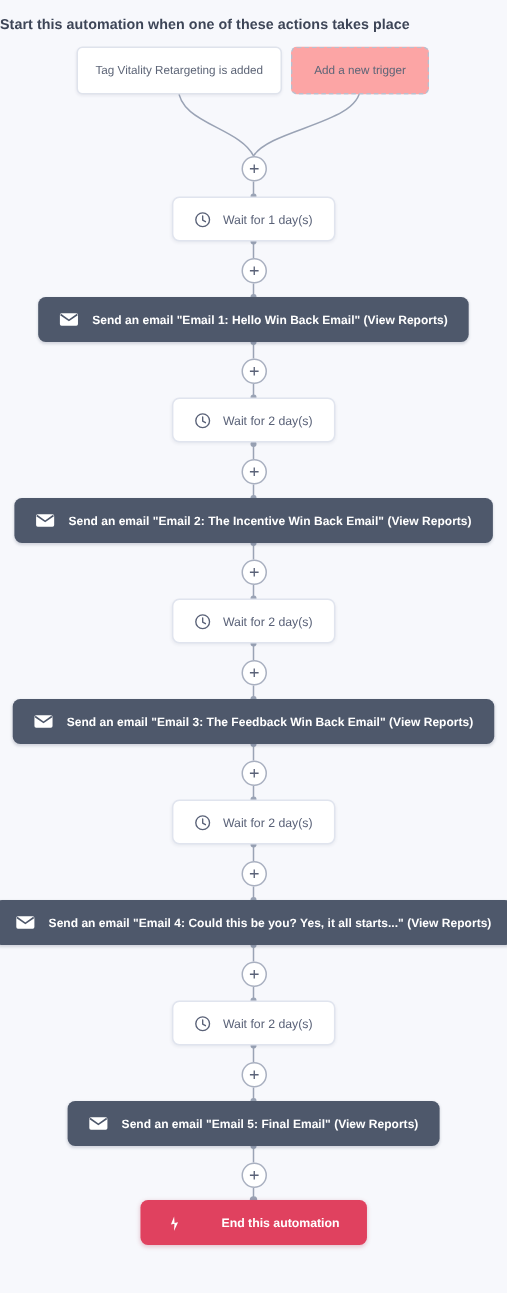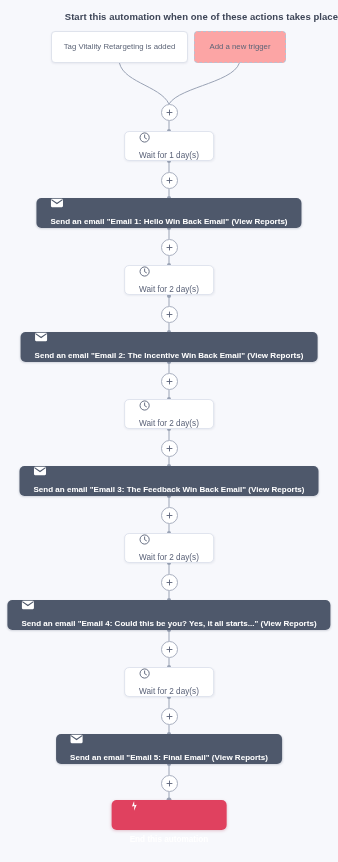--- a/index.html
+++ b/index.html
@@ -20,21 +20,21 @@
     width: 338px;
     height: 862px;
   }
 
   
   .header-title {
     position: absolute;
     top: 11px;
     left: 0;
     width: 338px;
-    text-align: right;
+    text-align: left;
     font-size: 9.5px;
     font-weight: bold;
     color: #3d4557;
     letter-spacing: 0.05px;
   }
 
   
   .trigger-row {
     position: absolute;
     top: 31px;
@@ -97,24 +97,23 @@
   }
   .plus-node svg { display: block; }
 
   
   .node {
     position: absolute;
     left: 50%;
     transform: translateX(-50%);
     box-sizing: border-box;
     display: flex;
-    align-items: flex-start;
+    align-items: center;
     border-radius: 5px;
     white-space: nowrap;
-    flex-direction: column;
   }
 
   .node-wait {
     height: 30px;
     background: #ffffff;
     border: 1px solid #e0e4ee;
     box-shadow: 0 1px 2px rgba(60,70,100,0.07);
     padding: 0 14px;
     gap: 8px;
     justify-content: center;

